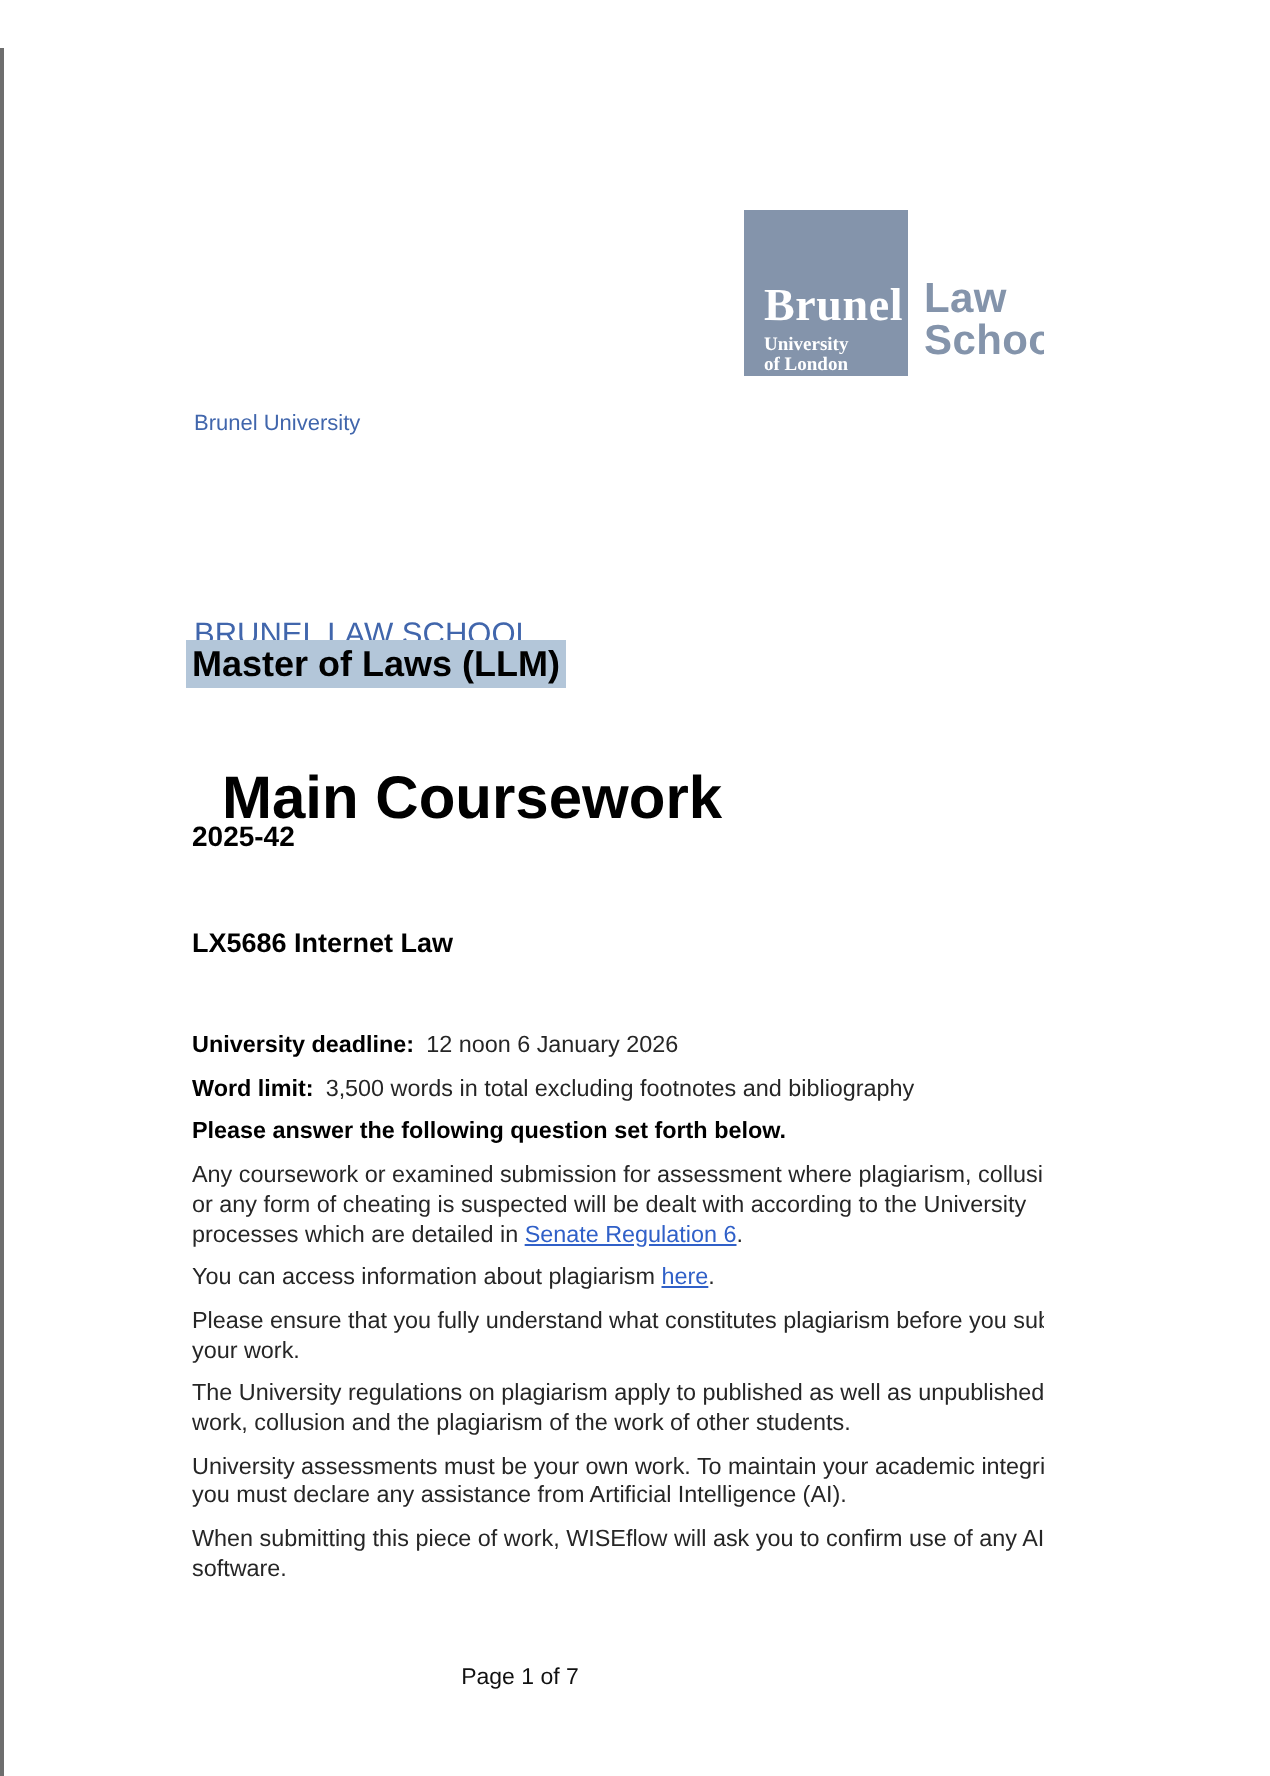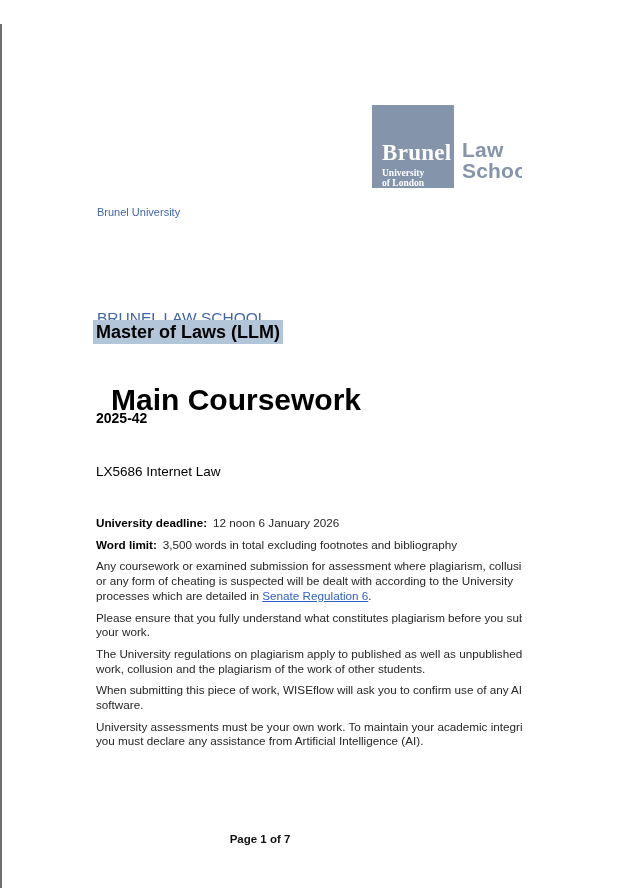--- a/index.html
+++ b/index.html
@@ -23,30 +23,30 @@
     margin-left:8px; margin-top:34px; color:#8494ab;
     font-weight:bold; font-size:21px; line-height:21px; letter-spacing:0.2px;
   }
   
   .uni-name    { position:absolute; left:97px; top:206px; font-size:11px; color:#4166ac; }
   .school-name { position:absolute; left:97px; top:273px; font-size:15.5px; color:#4166ac;margin-top:36px; }
   .programme   { position:absolute; left:93px; top:322px; }
   .hl { background:#b3c6d9; color:#000; font-weight:bold; font-size:18px; padding:2px 3px; }
   .title { position:absolute; left:94px; top:367px; margin:17px; font-size:30px; line-height:1.05; font-weight:bold; color:#000; }
   .year   { position:absolute; left:96px; top:410px; font-size:14px;  font-weight:bold; color:#000; }
-  .module { position:absolute; left:96px; top:464px; font-size:13.5px; font-weight:normal; color:#000; }
+  .module { position:absolute; left:96px; top:464px; font-size:13.5px; font-weight:bold; color:#000; }
   
   .body-text { position:absolute; left:96px; top:516px; width:452px; font-size:11.7px; line-height:14.7px; color:#262626; }
   .body-text p { margin:0 0 7px 0; }
   .body-text b { color:#000; }
   .val { margin-left:6px; }
   .bold-line { font-weight:bold; color:#000; }
   .link { color:#3060c8; text-decoration:underline; cursor:pointer; }
   
-  .footer { position:absolute; left:14px; right:16px; top:833px; text-align:center; font-size:11.5px; color:#111;font-weight:bold; }
+  .footer { position:absolute; left:14px; right:16px; top:833px; text-align:center; font-size:11.5px; color:#111; }
 </style>
 </head>
 <body>
 
 <div class="page">
 
   <div class="left-edge"></div>
 
   <div class="logo">
     <div class="logo-box">
@@ -67,22 +67,24 @@
     <span class="hl">Master of Laws (LLM)</span>
   </div>
 
   <h1 class="title">Main Coursework</h1>
   <div class="year">2025-42</div>
   <div class="module">LX5686 Internet Law</div>
 
   <div class="body-text">
     <p><b>University deadline:</b><span class="val">12 noon 6 January 2026</span></p>
     <p><b>Word limit:</b><span class="val">3,500 words in total excluding footnotes and bibliography</span></p>
+    <p class="bold-line">Please answer the following question set forth below.</p>
     <p><span>Any coursework or examined submission for assessment where plagiarism, collusion or any form of cheating is suspected will be dealt with according to the University processes which are detailed in </span><a class="link" href="#">Senate Regulation 6</a><span>.</span></p>
+    <p><span>You can access information about plagiarism </span><a class="link" href="#">here</a><span>.</span></p>
     <p>Please ensure that you fully understand what constitutes plagiarism before you submit your work.</p>
     <p>The University regulations on plagiarism apply to published as well as unpublished work, collusion and the plagiarism of the work of other students.</p>
+    <p>University assessments must be your own work. To maintain your academic integrity you must declare any assistance from Artificial Intelligence (AI).</p>
     <p>When submitting this piece of work, WISEflow will ask you to confirm use of any AI software.</p>
-    <p>University assessments must be your own work. To maintain your academic integrity you must declare any assistance from Artificial Intelligence (AI).</p>
   </div>
 
   <div class="footer">Page 1 of 7</div>
 
 </div>
 
 </body></html>

